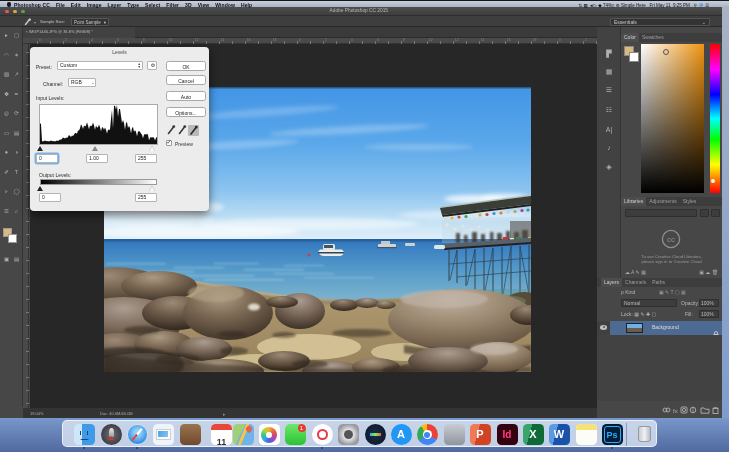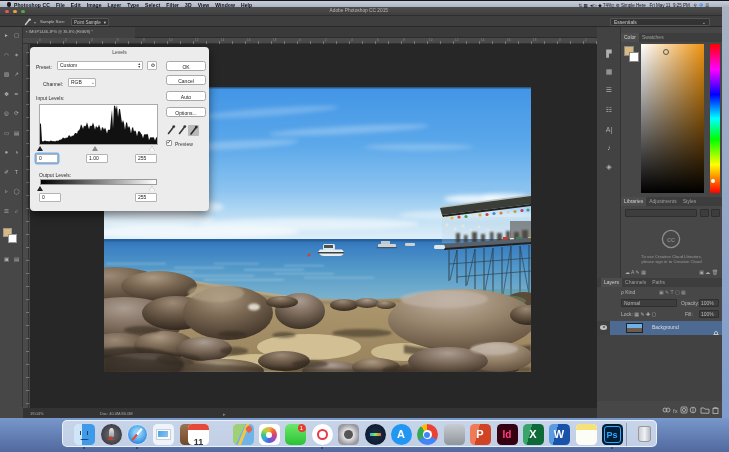--- a/index.html
+++ b/index.html
@@ -548,21 +548,21 @@
         <div class="dicon" style="left: 63.5px;">
           <div style="width:100%;height:100%;border-radius:50%;background:radial-gradient(circle at 50% 40%,#8ed0f8 20%,#2e8ae0 75%);border:1px solid #cfe2f2;">
             <div style="position:absolute;left:9.5px;top:3px;width:2px;height:15px;background:linear-gradient(#fff 50%,#e84b35 50%);transform:rotate(40deg);"></div>
           </div>
         </div>
         <div class="dicon" style="left: 89.5px; background: rgb(238, 244, 249);">
           <div style="position:absolute;left:3px;top:5px;width:15px;height:11px;background:#fdfdfd;border:0.5px solid #c8d0d8;"></div>
           <div style="position:absolute;left:5px;top:7px;width:10px;height:6px;background:linear-gradient(120deg,#4aa3e8,#8ac4f0);"></div>
         </div>
         <div class="dicon" style="left: 116.5px; background: linear-gradient(rgb(154, 116, 80), rgb(112, 73, 44));"></div>
-        <div class="dicon" style="left: 125px;">
+        <div class="dicon" style="left: 148px;">
           <div style="text-align:center;font-size:10px;line-height:21px;font-weight:bold;color:#fff;font-size:9px;line-height:24px;color:#333;background:#fff;height:100%;"><div style="height:6px;background:#e84838;margin:-0px 0 0;"></div>11</div>
         </div>
         <div class="dicon" style="left: 169.5px;">
           <div style="width:100%;height:100%;background:linear-gradient(115deg,#9fd078 40%,#6fb4e8 40%);">
             <div style="position:absolute;left:9px;top:-2px;width:2.5px;height:25px;background:#f2c744;transform:rotate(22deg);"></div>
             <div style="position:absolute;right:2px;top:2px;width:6px;height:6px;background:#e8604a;border-radius:50% 50% 50% 0;transform:rotate(-45deg);"></div>
           </div>
         </div>
         <div class="dicon" style="left: 195.5px;">
           <div style="width:100%;height:100%;background:#fff;">

